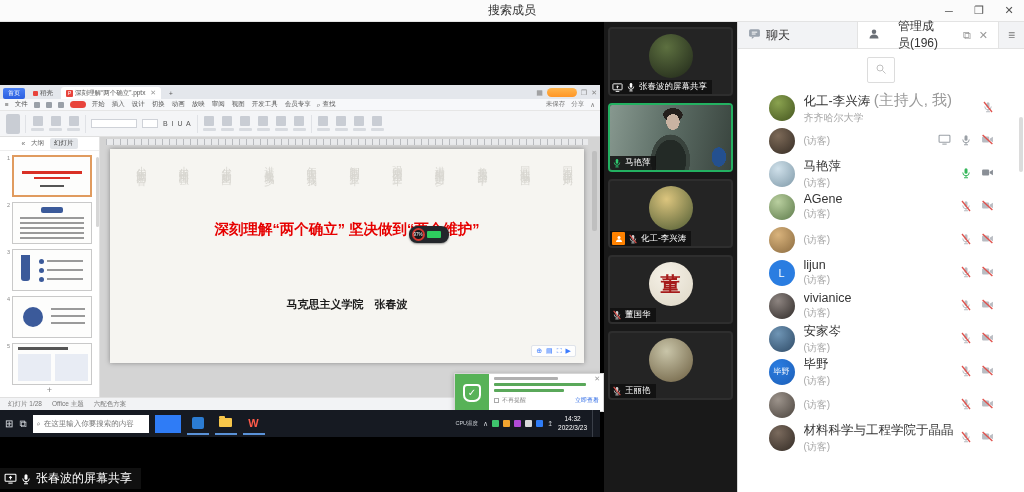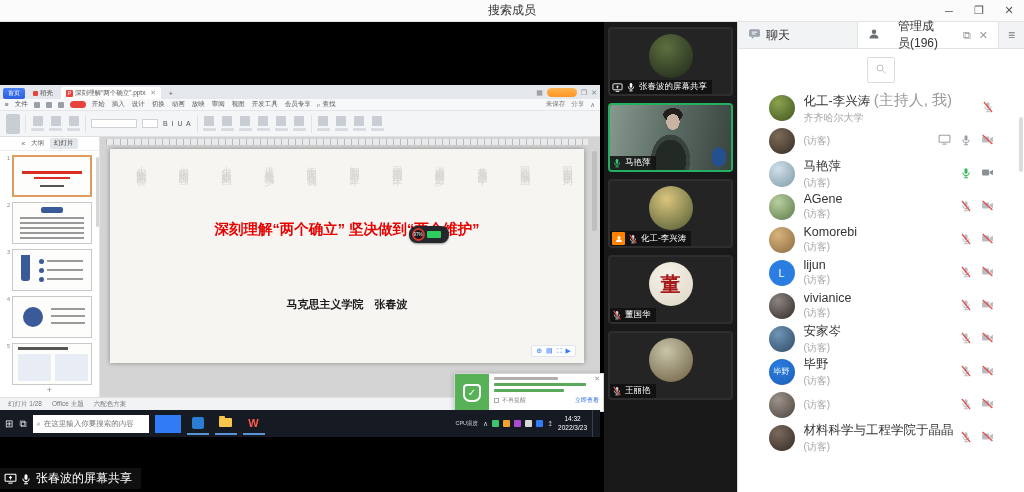--- a/index.html
+++ b/index.html
@@ -643,21 +643,20 @@
               <span><svg width="13" height="13" viewBox="0 0 24 24">
   <rect x="2" y="6.5" width="13" height="11" rx="2" fill="#b9bcc2"></rect>
   <path d="M16 10.5l6-3.5v10l-6-3.5z" fill="#b9bcc2"></path>
   <line x1="3" y1="3.5" x2="21" y2="20.5" stroke="#e0524d" stroke-width="2.6"></line>
                 </svg></span>
             </div>
   </div>
   <div class="m-row">
     <div class="m-avatar" style="background:radial-gradient(circle at 35% 30%, #d9b37c, #8a6a3f);"></div>
     <div class="m-texts">
-      <div class="m-name">Komorebi</div>
       <div class="m-sub">(访客)</div>
     </div>
     <div class="m-icons">
               <span><svg width="12" height="12" viewBox="0 0 24 24">
   <rect x="9" y="2.5" width="6" height="11" rx="3" fill="#b9bcc2"></rect>
   <path d="M5.5 11a6.5 6.5 0 0 0 13 0" stroke="#b9bcc2" stroke-width="2" fill="none"></path>
   <line x1="12" y1="17.5" x2="12" y2="21" stroke="#b9bcc2" stroke-width="2"></line>
   <line x1="8" y1="21.5" x2="16" y2="21.5" stroke="#b9bcc2" stroke-width="2"></line>
   <line x1="4" y1="2" x2="20" y2="22" stroke="#e0524d" stroke-width="2.6"></line>
                 </svg></span>

